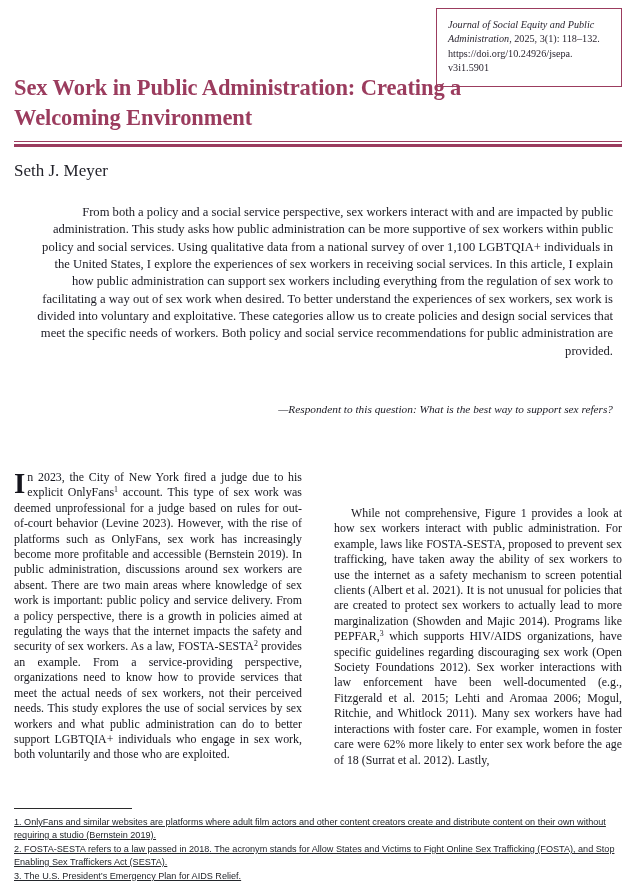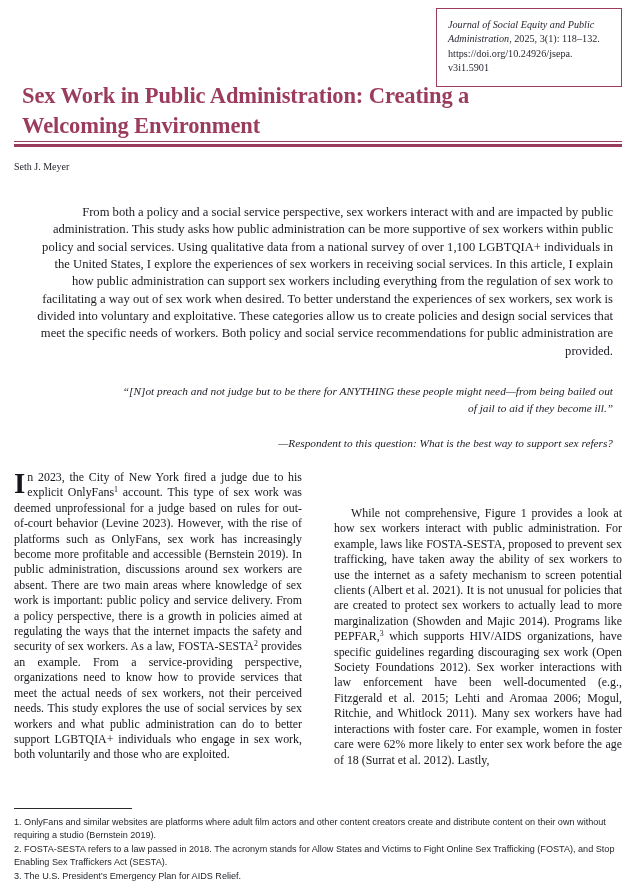--- a/index.html
+++ b/index.html
@@ -32,21 +32,21 @@
   .journal-box .jtitle {
     font-style: italic;
   }
 
   
   .paper-title {
     position: absolute;
     left: 14px;
     top: 73px;
     width: 450px;
-    margin: 8px;
+    margin: 0;
     font-size: 22.5px;
     line-height: 1.33;
     font-weight: bold;
     color: #9b3c5e;
     letter-spacing: -0.1px;
   }
 
   
   .rule-wrap {
     position: absolute;
@@ -64,21 +64,21 @@
   .rule-thick {
     height: 2.5px;
     background: #9b3c5e;
   }
 
   
   .author {
     position: absolute;
     left: 14px;
     top: 161px;
-    font-size: 10px;
+    font-size: 17px;
     color: #1f1f27;
   }
 
   
   .abstract {
     position: absolute;
     left: 35px;
     top: 204px;
     width: 578px;
     font-size: 12.6px;
@@ -161,20 +161,21 @@
     left: 14px;
     top: 816px;
     width: 608px;
     font-family: "Liberation Sans", "DejaVu Sans", sans-serif;
     font-size: 9.1px;
     line-height: 1.42;
     color: #23262b;
   }
   .footnotes p {
     margin: 0 0 1px 0;
+    text-decoration: underline;
   }
 </style>
 </head>
 <body>
 
 <div class="journal-box">
   <span class="jtitle">Journal of Social Equity and Public Administration</span><span>, 2025, 3(1): 118–132.</span>
   <span>https://doi.org/10.24926/jsepa.</span>
   <span>v3i1.5901</span>
 </div>
@@ -185,21 +186,20 @@
   <div class="rule-thin"></div>
   <div class="rule-gap"></div>
   <div class="rule-thick"></div>
 </div>
 
 <div class="author">Seth J. Meyer</div>
 
 <div class="abstract">From both a policy and a social service perspective, sex workers interact with and are impacted by public administration. This study asks how public administration can be more supportive of sex workers within public policy and social services. Using qualitative data from a national survey of over 1,100 LGBTQIA+ individuals in the United States, I explore the experiences of sex workers in receiving social services. In this article, I explain how public administration can support sex workers including everything from the regulation of sex work to facilitating a way out of sex work when desired. To better understand the experiences of sex workers, sex work is divided into voluntary and exploitative. These categories allow us to create policies and design social services that meet the specific needs of workers. Both policy and social service recommendations for public administration are provided.</div>
 
 <div class="pullquote">
-  <span>“[N]ot preach and not judge but to be there for ANYTHING these people might need—from being bailed out of jail to aid if they become ill.”</span>
   <span class="attrib">—Respondent to this question: What is the best way to support sex refers?</span>
 </div>
 
 <div class="columns">
 
   <div class="col col-left">
     <p><span class="dropcap">I</span><span>n 2023, the City of New York fired a judge due to his explicit OnlyFans</span><sup>1</sup><span> account. This type of sex work was deemed unprofessional for a judge based on rules for out-of-court behavior (Levine 2023). However, with the rise of platforms such as OnlyFans, sex work has increasingly become more profitable and accessible (Bernstein 2019). In public administration, discussions around sex workers are absent. There are two main areas where knowledge of sex work is important: public policy and service delivery. From a policy perspective, there is a growth in policies aimed at regulating the ways that the internet impacts the safety and security of sex workers. As a law, FOSTA-SESTA</span><sup>2</sup><span> provides an example. From a service-providing perspective, organizations need to know how to provide services that meet the actual needs of sex workers, not their perceived needs. This study explores the use of social services by sex workers and what public administration can do to better support LGBTQIA+ individuals who engage in sex work, both voluntarily and those who are exploited.</span></p>
   </div>
 
   <div class="col col-right">

